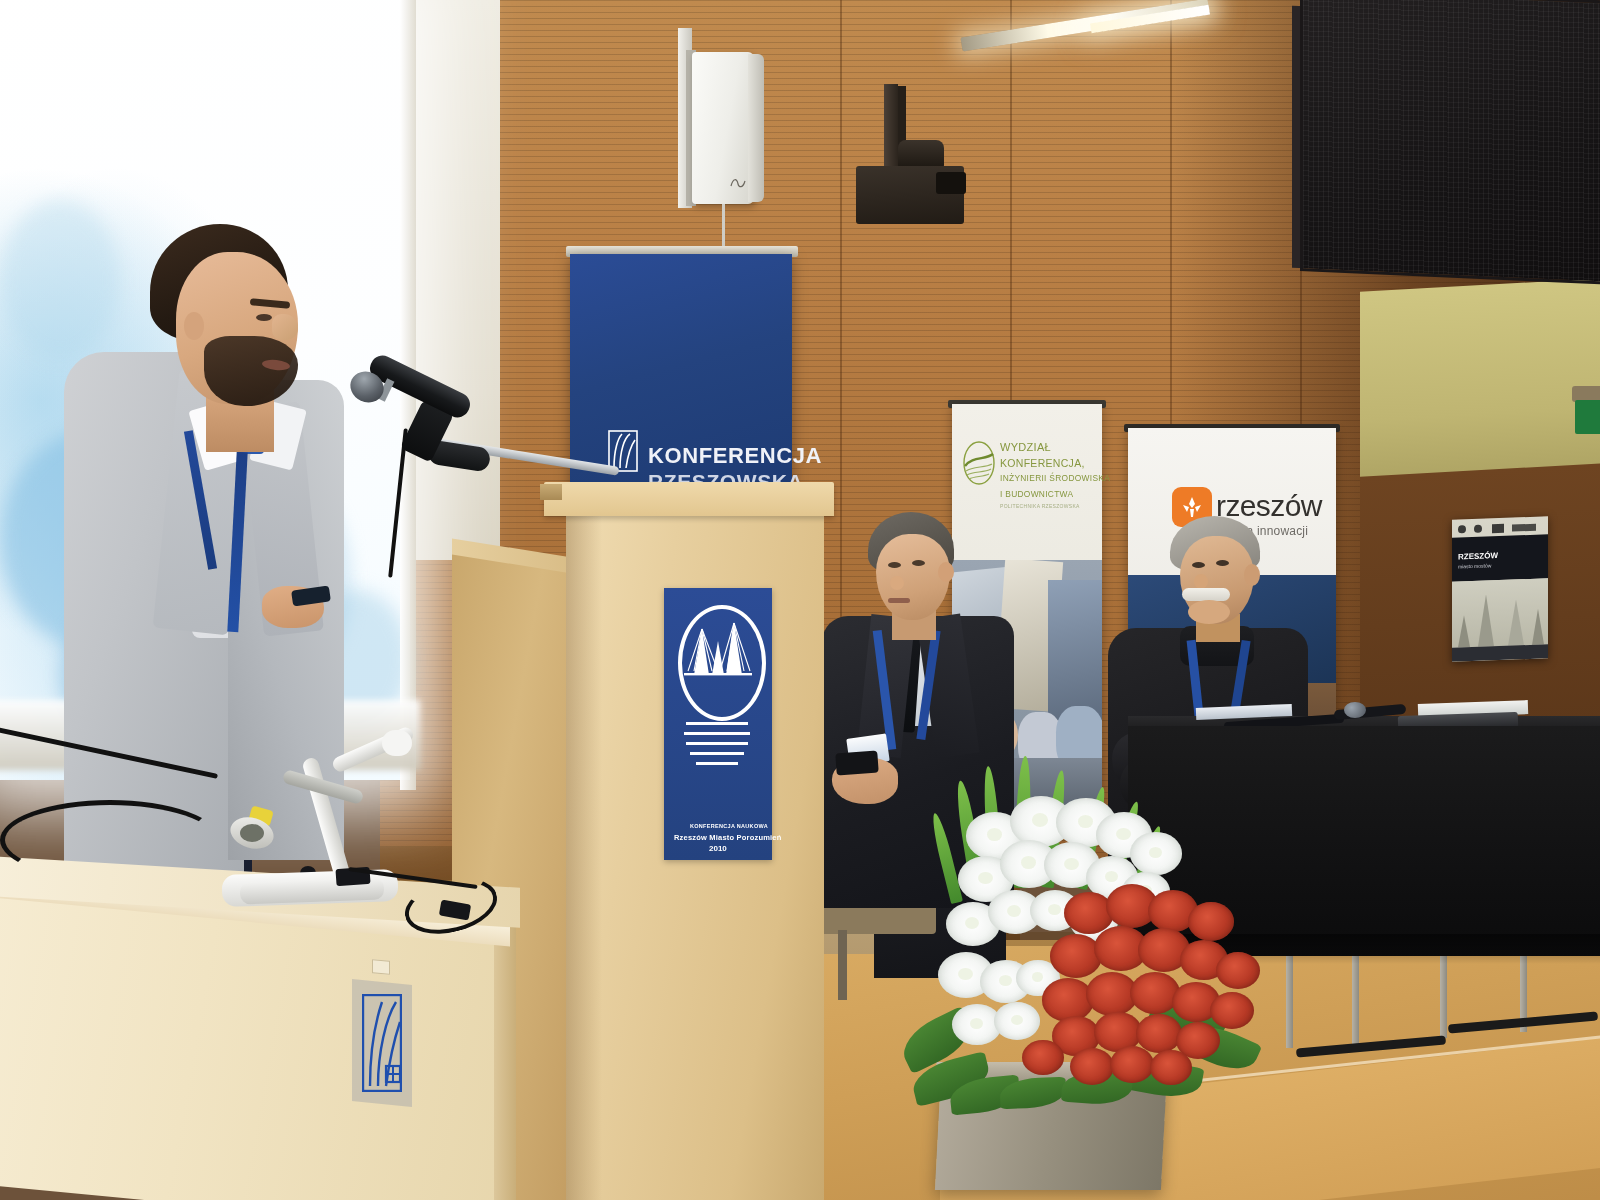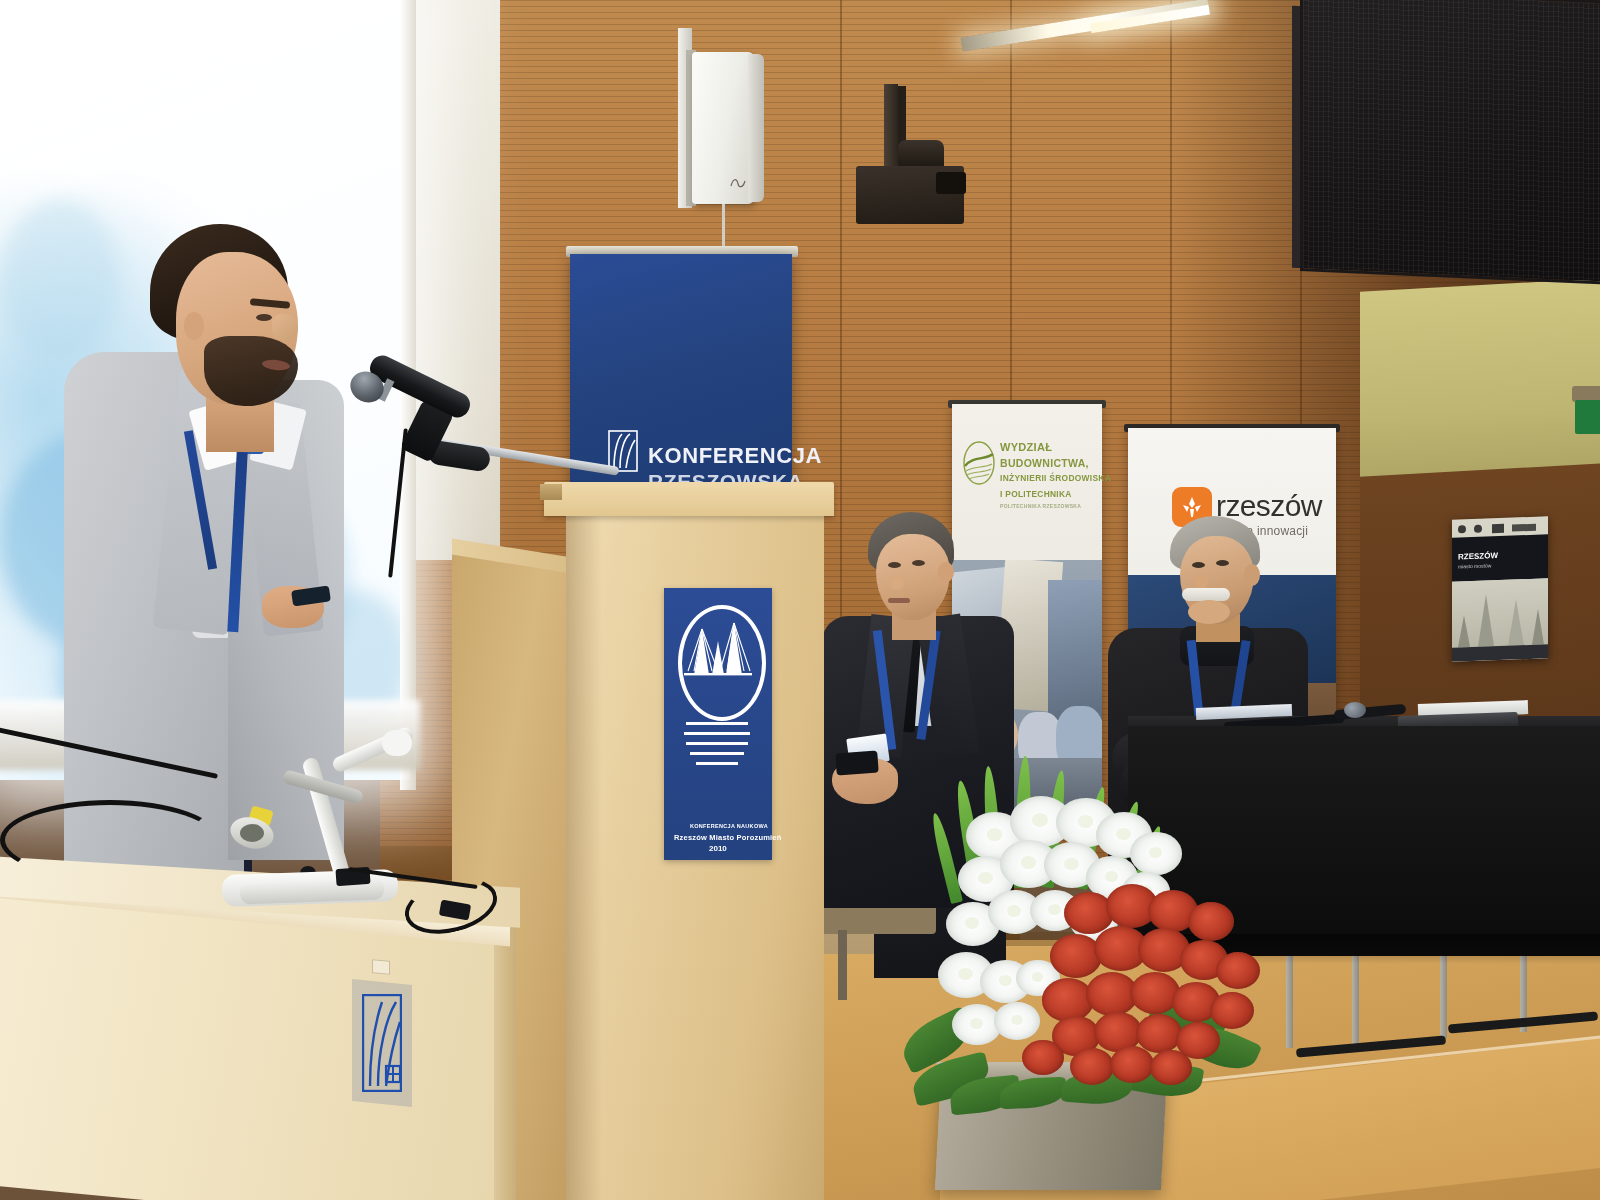--- a/index.html
+++ b/index.html
@@ -82,21 +82,21 @@
   #banner-blue-logo{left:608px;top:430px;width:30px;height:42px;}
   #banner-blue-txt1{left:648px;top:443px;color:#f0f2f8;font-size:22px;font-weight:bold;letter-spacing:.6px;}
   #banner-blue-txt2{left:648px;top:470px;color:#dfe4ef;font-size:21px;font-weight:bold;letter-spacing:.6px;opacity:.92;}
 
   
   #banner-green{left:952px;top:404px;width:150px;height:420px;
     background:linear-gradient(180deg,#f2f0e9 0%,#eceae1 42%,#e6e3d9 100%);
     box-shadow:0 3px 10px rgba(0,0,0,.3);}
   #banner-green-top{left:948px;top:400px;width:158px;height:8px;background:#3c3a34;border-radius:2px;}
   #bg-logo{left:962px;top:440px;width:34px;height:46px;}
-  .bg-l{left:1000px;color:#86973f;font-weight:bold;font-size:9px;letter-spacing:.3px;}
+  .bg-l{left:1000px;color:#86973f;font-weight:normal;font-size:9px;letter-spacing:.3px;}
   #banner-green-photo{left:952px;top:560px;width:150px;height:260px;overflow:hidden;
     background:linear-gradient(180deg,#9aa5b2,#7e8b98);}
   .bgp{position:absolute;}
 
   
   #banner-rz{left:1128px;top:428px;width:208px;height:388px;
     background:linear-gradient(180deg,#f6f5f1,#eceae4 60%,#e2e0d8);
     box-shadow:0 3px 10px rgba(0,0,0,.32);}
   #banner-rz-top{left:1124px;top:424px;width:216px;height:8px;background:#2f2c28;border-radius:2px;}
   #rz-mark{left:1172px;top:487px;width:40px;height:40px;background:#ee7b26;border-radius:9px;}
@@ -448,23 +448,23 @@
   <div class="abs" id="banner-green-top"></div>
   <div class="abs" id="banner-green"></div>
   <svg class="abs" id="bg-logo" viewBox="0 0 34 46">
     <ellipse cx="17" cy="23" rx="15" ry="21" fill="none" stroke="#8aa03f" stroke-width="1.4"></ellipse>
     <path d="M3 26 C10 16, 24 20, 31 14" stroke="#6f8a2e" stroke-width="2.4" fill="none"></path>
     <path d="M4 31 C11 26, 23 28, 30 24" stroke="#9aae5e" stroke-width="1.2" fill="none"></path>
     <path d="M5 35 C12 31, 22 33, 29 29" stroke="#9aae5e" stroke-width="1.2" fill="none"></path>
     <path d="M7 39 C13 36, 21 37, 27 34" stroke="#9aae5e" stroke-width="1.2" fill="none"></path>
   </svg>
   <div class="abs bg-l" style="top:441px;font-size:11px">WYDZIAŁ</div>
-  <div class="abs bg-l" style="top:457px;font-size:10.5px">BUDOWNICTWA,</div>
+  <div class="abs bg-l" style="top:457px;font-size:10.5px">KONFERENCJA,</div>
   <div class="abs bg-l" style="top:473px;font-size:8.4px">INŻYNIERII ŚRODOWISKA</div>
-  <div class="abs bg-l" style="top:489px;font-size:8.4px">I POLITECHNIKA</div>
+  <div class="abs bg-l" style="top:489px;font-size:8.4px">I BUDOWNICTWA</div>
   <div class="abs bg-l" style="top:503px;font-size:5px;color:#a6ae84">POLITECHNIKA RZESZOWSKA</div>
   <div class="abs" id="banner-green-photo">
     <div class="bgp" style="left:-4px;top:10px;width:64px;height:120px;background:linear-gradient(160deg,#cfd6dd,#9aa6b3);transform:rotate(-6deg)"></div>
     <div class="bgp" style="left:48px;top:0px;width:58px;height:150px;background:linear-gradient(160deg,#e8e4d8,#b4ae9c);transform:rotate(4deg)"></div>
     <div class="bgp" style="left:96px;top:20px;width:66px;height:140px;background:linear-gradient(170deg,#8fa0b6,#5d6b7e)"></div>
     <div class="bgp" style="left:8px;top:128px;width:54px;height:60px;background:#efe8d9;border-radius:50% 50% 40% 40%"></div>
     <div class="bgp" style="left:26px;top:150px;width:40px;height:50px;background:#d8b89a;border-radius:50%"></div>
     <div class="bgp" style="left:66px;top:152px;width:44px;height:60px;background:#c3c9d4;border-radius:40%"></div>
     <div class="bgp" style="left:104px;top:146px;width:48px;height:66px;background:#9fb0c4;border-radius:40%"></div>
     <div class="bgp" style="left:0px;top:198px;width:160px;height:64px;background:linear-gradient(180deg,#7d8794,#545d68)"></div>

